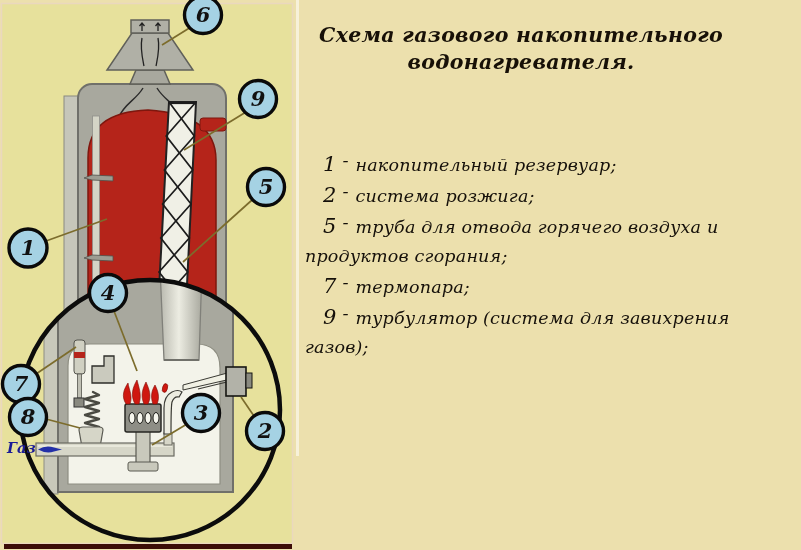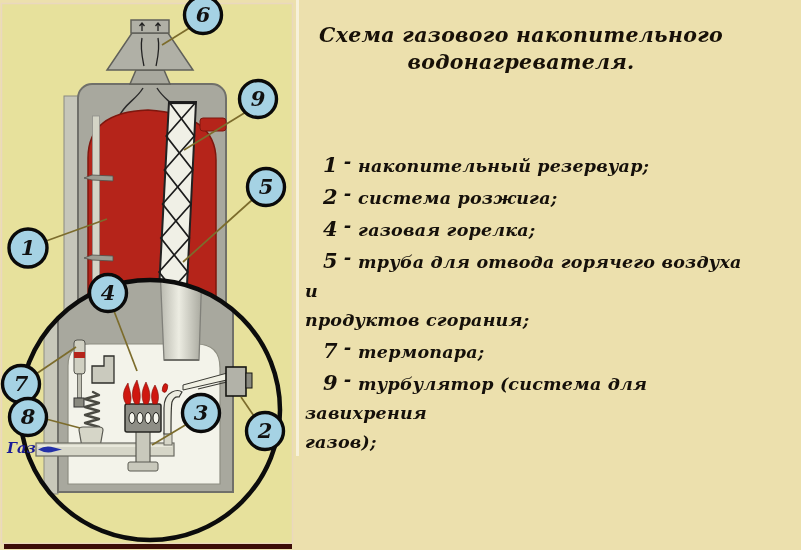--- a/index.html
+++ b/index.html
@@ -6,21 +6,21 @@
   #stage{position:relative;width:801px;height:550px;overflow:hidden;
          font-family:"DejaVu Serif", serif;background:#ece0ad;}
   #diagram-wrap{position:absolute;left:0;top:0;width:296px;height:550px;}
   #legend-panel{position:absolute;left:296px;top:0;width:505px;height:456px;
                 background:#ece0ad;border-left:3px solid #f7f1da;box-sizing:border-box;}
   .title{margin-top:22px;padding-right:58px;text-align:center;
          font-weight:bold;font-style:italic;font-size:20.5px;line-height:27px;
          color:#171007;letter-spacing:.3px;}
   .legend{margin-top:74px;padding-left:6px;padding-right:14px;width:452px;}
   .legend-item{text-indent:18px;line-height:29px;margin-bottom:1px;
-               font-style:italic;font-weight:bold;color:#15100a;}
+               font-style:italic;font-weight:normal;color:#15100a;}
   .legend-item .num{font-size:21px;}
   .legend-item .dash{font-size:18px;position:relative;top:-4px;margin:0 7px 0 6px;}
   .legend-item .txt{font-size:17.5px;white-space:pre-line;letter-spacing:.2px;}
   svg text{font-family:"DejaVu Serif", serif;}
 </style>
 </head>
 <body>
 
 <div id="stage">
 
@@ -190,21 +190,20 @@
   </div>
 
   <div id="legend-panel">
     <div class="title">
       <div>Схема газового накопительного</div>
       <div>водонагревателя.</div>
     </div>
     <div class="legend">
       <div class="legend-item"><span class="num">1</span><span class="dash">-</span><span class="txt">накопительный резервуар;</span></div>
       <div class="legend-item"><span class="num">2</span><span class="dash">-</span><span class="txt">система розжига;</span></div>
-      <div class="legend-item"><span class="num">4</span><span class="dash">-</span><span class="txt">газовая горелка;</span></div>
       <div class="legend-item"><span class="num">5</span><span class="dash">-</span><span class="txt">труба для отвода горячего воздуха и
 продуктов сгорания;</span></div>
       <div class="legend-item"><span class="num">7</span><span class="dash">-</span><span class="txt">термопара;</span></div>
       <div class="legend-item"><span class="num">9</span><span class="dash">-</span><span class="txt">турбулятор (система для завихрения
 газов);</span></div>
     </div>
   </div>
 
 </div>
 

